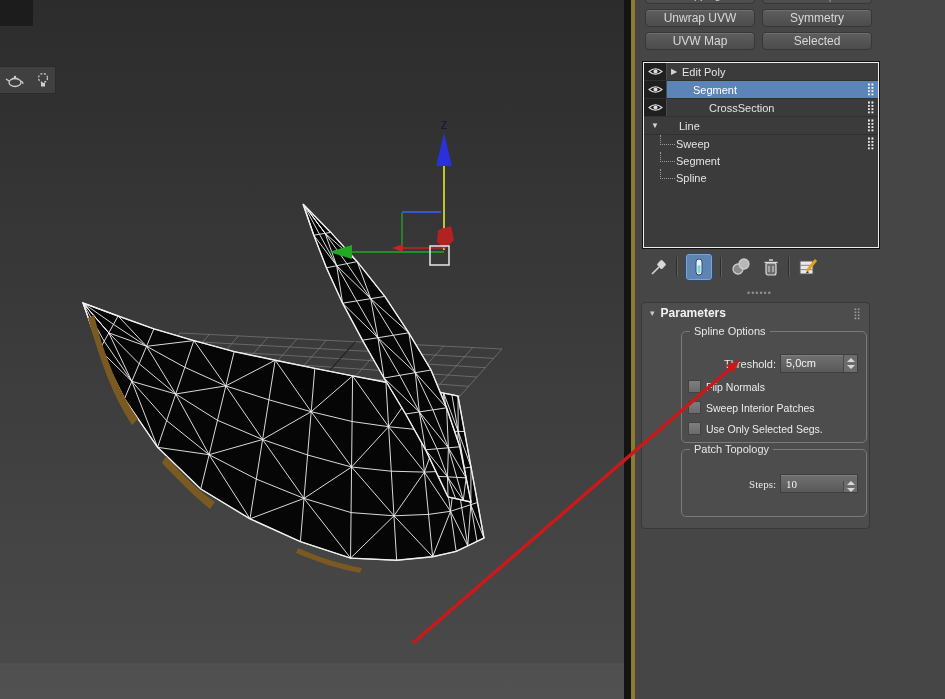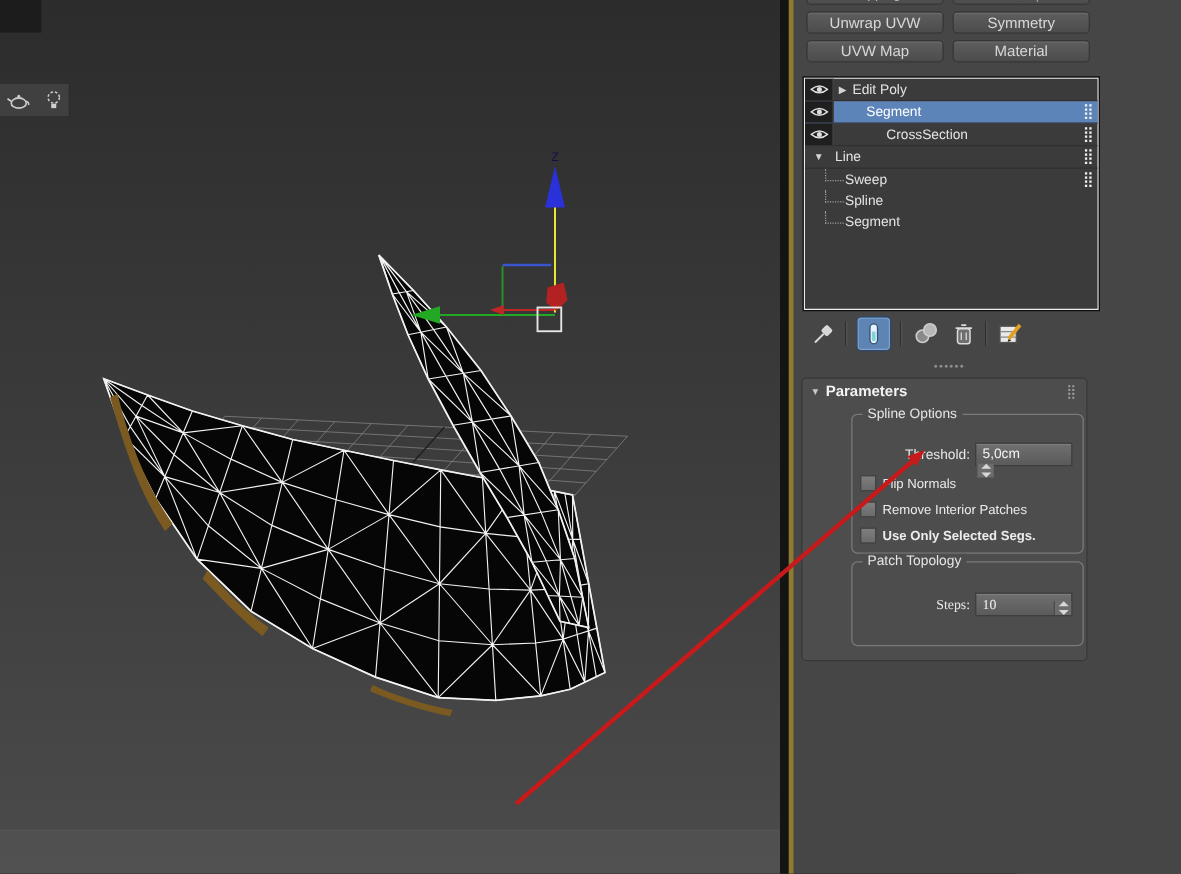--- a/index.html
+++ b/index.html
@@ -136,21 +136,21 @@
 <div class="abs" id="split-dark"></div>
 <div class="abs" id="split-gold"></div>
 
 <div class="abs" id="panel">
 
   <button class="mod-btn" style="left:10px;top:-14px;font-size:11px;">UVW Mapping Clear</button>
   <button class="mod-btn disabled" style="left:127px;top:-14px;">Sweep</button>
   <button class="mod-btn" style="left:10px;top:9px;">Unwrap UVW</button>
   <button class="mod-btn" style="left:127px;top:9px;">Symmetry</button>
   <button class="mod-btn" style="left:10px;top:32px;">UVW Map</button>
-  <button class="mod-btn" style="left:127px;top:32px;">Material</button>
+  <button class="mod-btn" style="left:127px;top:32px;">Selected</button>
 
   <div class="abs" id="stack">
     <div class="srow">
       <span class="eyecell">
         <svg width="15" height="9">
             <path d="M1,4.5 Q7.5,-1 14,4.5 Q7.5,10 1,4.5Z" fill="none" stroke="#ddd" stroke-width="1.1"></path>
             <circle cx="7.5" cy="4.5" r="2" fill="#ddd"></circle>
           </svg>
       </span>
       <span class="tri">▶</span>
@@ -171,35 +171,35 @@
         <svg width="15" height="9">
             <path d="M1,4.5 Q7.5,-1 14,4.5 Q7.5,10 1,4.5Z" fill="none" stroke="#ddd" stroke-width="1.1"></path>
             <circle cx="7.5" cy="4.5" r="2" fill="#ddd"></circle>
           </svg>
       </span>
       <span class="lbl" style="margin-left:42px;">CrossSection</span>
       <span class="dots">⣿</span>
     </div>
     <div class="srow">
       <span class="tri" style="margin-left:4px;">▼</span>
-      <span class="lbl" style="margin-left:6px;">Line</span>
+      <span class="lbl" style="margin-left:17px;">Line</span>
       <span class="dots">⣿</span>
     </div>
     <div class="srow" style="border-bottom:none;">
       <span class="tree"></span>
       <span class="lbl">Sweep</span>
       <span class="dots">⣿</span>
     </div>
     <div class="srow" style="border-bottom:none;">
       <span class="tree"></span>
-      <span class="lbl">Spline</span>
+      <span class="lbl">Segment</span>
     </div>
     <div class="srow" style="border-bottom:none;">
       <span class="tree"></span>
-      <span class="lbl">Segment</span>
+      <span class="lbl">Spline</span>
     </div>
   </div>
 
   <div class="abs" id="stack-tools">
     <span class="tico" style="margin-left:6px;">
       <svg width="20" height="20" viewBox="0 0 20 20">
         <line x1="3" y1="17" x2="10" y2="10" stroke="#d8d8d8" stroke-width="1.6"></line>
         <rect x="9" y="4" width="7" height="7" rx="1.5" transform="rotate(45 12.5 7.5)" fill="#d8d8d8"></rect>
       </svg>
     </span>
@@ -244,37 +244,37 @@
     <div id="rollout-head">
       <span class="arr">▾</span>
       <span class="ttl">Parameters</span>
       <span class="dots">⣿</span>
     </div>
 
     <div class="group" style="top:28px;height:110px;">
       <span class="legend">Spline Options</span>
       <div class="prow" style="top:22px;">
         <span class="plabel" style="width:58px;margin-right:4px;">Threshold:</span>
-        <span class="spinner" style="width:76px;flex-direction:column;">
+        <span class="spinner" style="width:76px;">
           <span class="val">5,0cm</span>
           <span class="arrows">
               <i class="up"></i>
               <i class="dn"></i>
             </span>
         </span>
       </div>
       <div class="cbrow" style="top:48px;">
         <span class="cbox"></span>
         <span class="cblabel">Flip Normals</span>
       </div>
       <div class="cbrow" style="top:69px;">
         <span class="cbox"></span>
-        <span class="cblabel">Remove Interior Patches</span>
-      </div>
-      <div class="cbrow" style="top:90px;font-weight:bold;">
+        <span class="cblabel">Sweep Interior Patches</span>
+      </div>
+      <div class="cbrow" style="top:90px;">
         <span class="cbox"></span>
         <span class="cblabel">Use Only Selected Segs.</span>
       </div>
     </div>
 
     <div class="group" style="top:146px;height:66px;">
       <span class="legend">Patch Topology</span>
       <div class="prow" style="top:24px;font-family:Liberation Serif, serif;">
         <span class="plabel" style="width:58px;margin-right:4px;">Steps:</span>
         <span class="spinner" style="width:76px;align-items:flex-end;">

